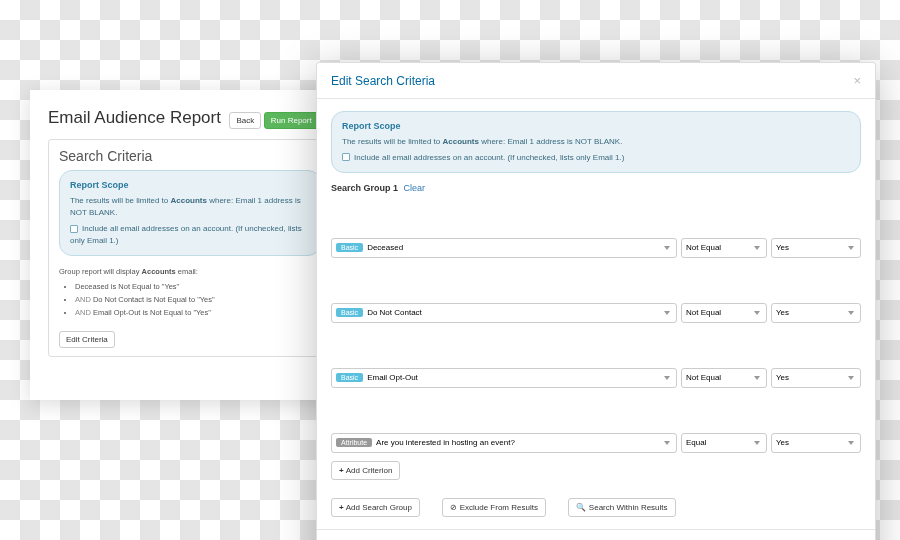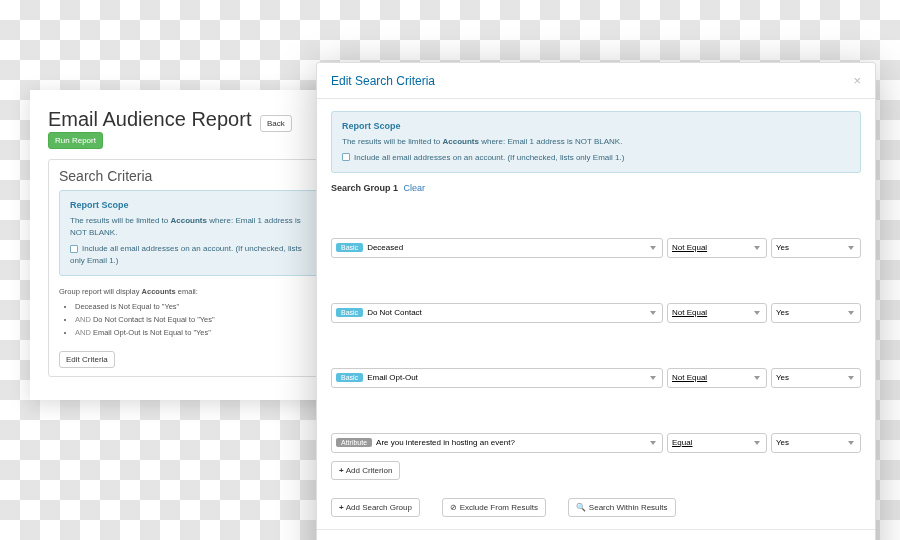--- a/index.html
+++ b/index.html
@@ -29,21 +29,21 @@
   .back-panel {
     position: absolute;
     left: 30px; top: 90px;
     width: 320px; height: 310px;
     background: #fff;
     box-shadow: 0 4px 20px rgba(0,0,0,.15);
     padding: 18px;
     z-index: 1;
   }
   .back-title {
-    font-size: 20px; font-weight: 400; color: #333;
+    font-size: 17px; font-weight: 400; color: #333;
     display: inline-block; margin-right: 6px;
   }
   .btn {
     display: inline-block;
     padding: 3px 6px;
     border: 1px solid #ccc;
     border-radius: 3px;
     background: #fff;
     color: #333;
     font-size: 8px;
@@ -57,21 +57,21 @@
     border: 1px solid #ddd;
     border-radius: 3px;
     margin-top: 10px;
     padding: 8px 10px;
   }
   .panel-heading { font-size: 14px; color: #555; margin-bottom: 6px; }
 
   .scope-box {
     background: #e8f2f6;
     border: 1px solid #bfdce7;
-    border-radius: 3px;
+    border-radius: 13px;
     padding: 8px 10px;
     font-size: 8px;
     color: #3a6a80;
     line-height: 1.5;
   }
   .scope-title { color: #2a7aa0; font-weight: bold; font-size: 9px; margin-bottom: 2px; }
 
   .copy {
     font-size: 7.5px; color: #555; margin-top: 10px; line-height: 1.5;
   }
@@ -110,21 +110,21 @@
 
   .crit-row { display: flex; align-items: stretch; margin-bottom: 4px; gap: 4px; margin-top: 45px; }
   .field-select {
     flex: 1;
     border: 1px solid #ccc; border-radius: 3px;
     background: #fff; height: 20px;
     display: flex; align-items: center;
     font-size: 8px; padding: 0 4px;
     position: relative;
   }
-  .op-select { width: 100px; flex: none; text-decoration: underline; }
+  .op-select { width: 86px; flex: none; }
   .val-select { width: 90px; flex: none; }
   .tag {
     display: inline-block;
     font-size: 7px; color: #fff;
     padding: 1px 5px; border-radius: 2px;
     margin-right: 4px;
   }
   .tag-basic { background: #5bc0de; }
   .tag-attr  { background: #999; }
   .caret {

